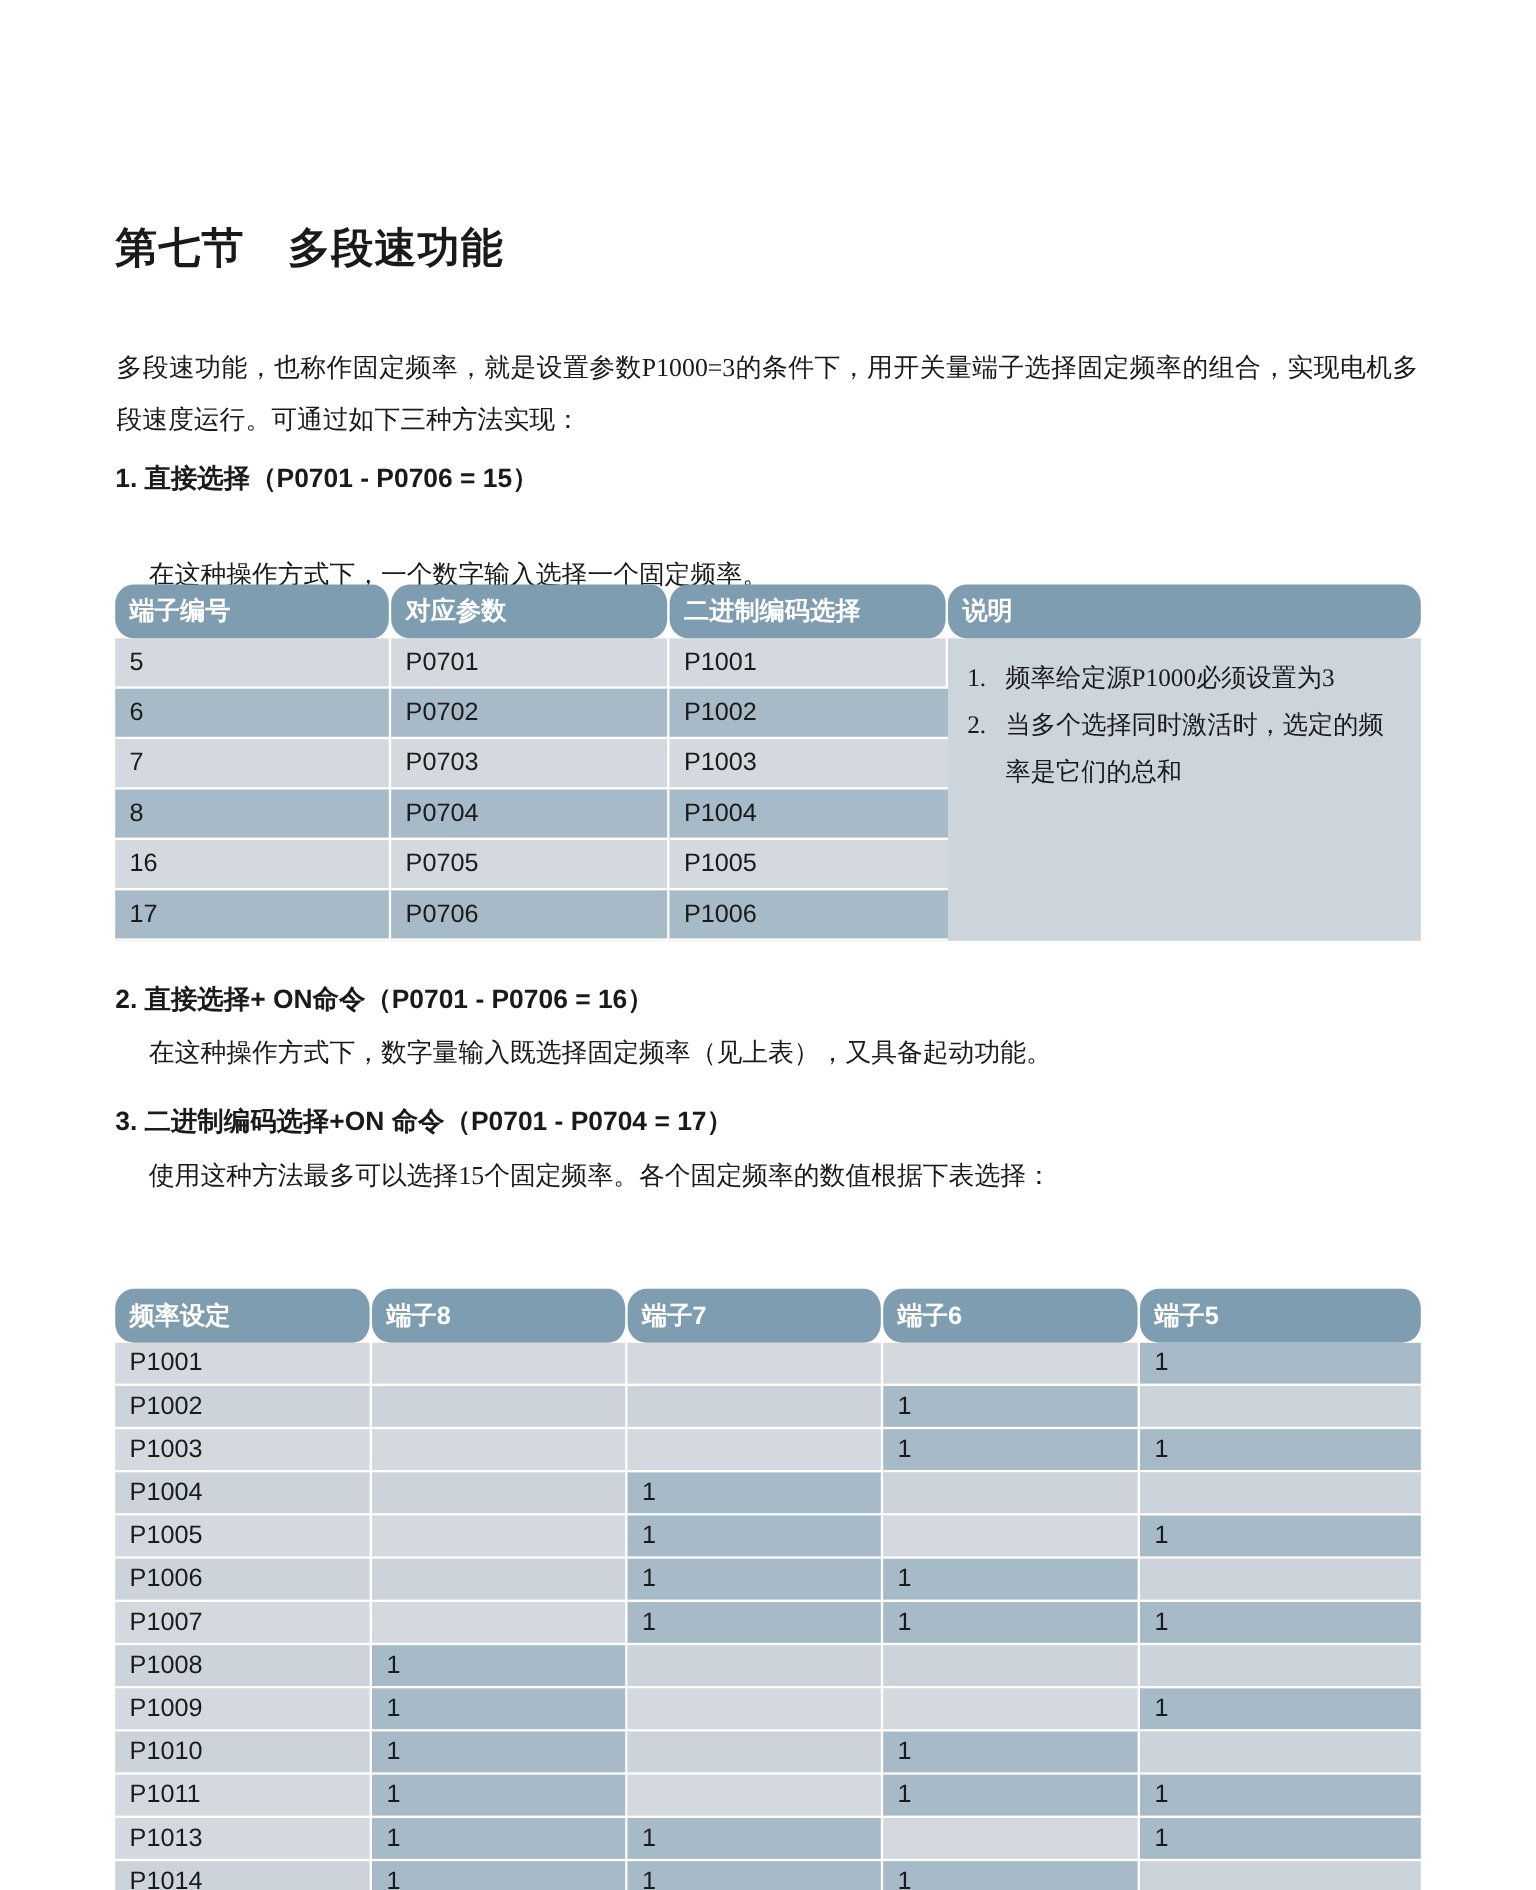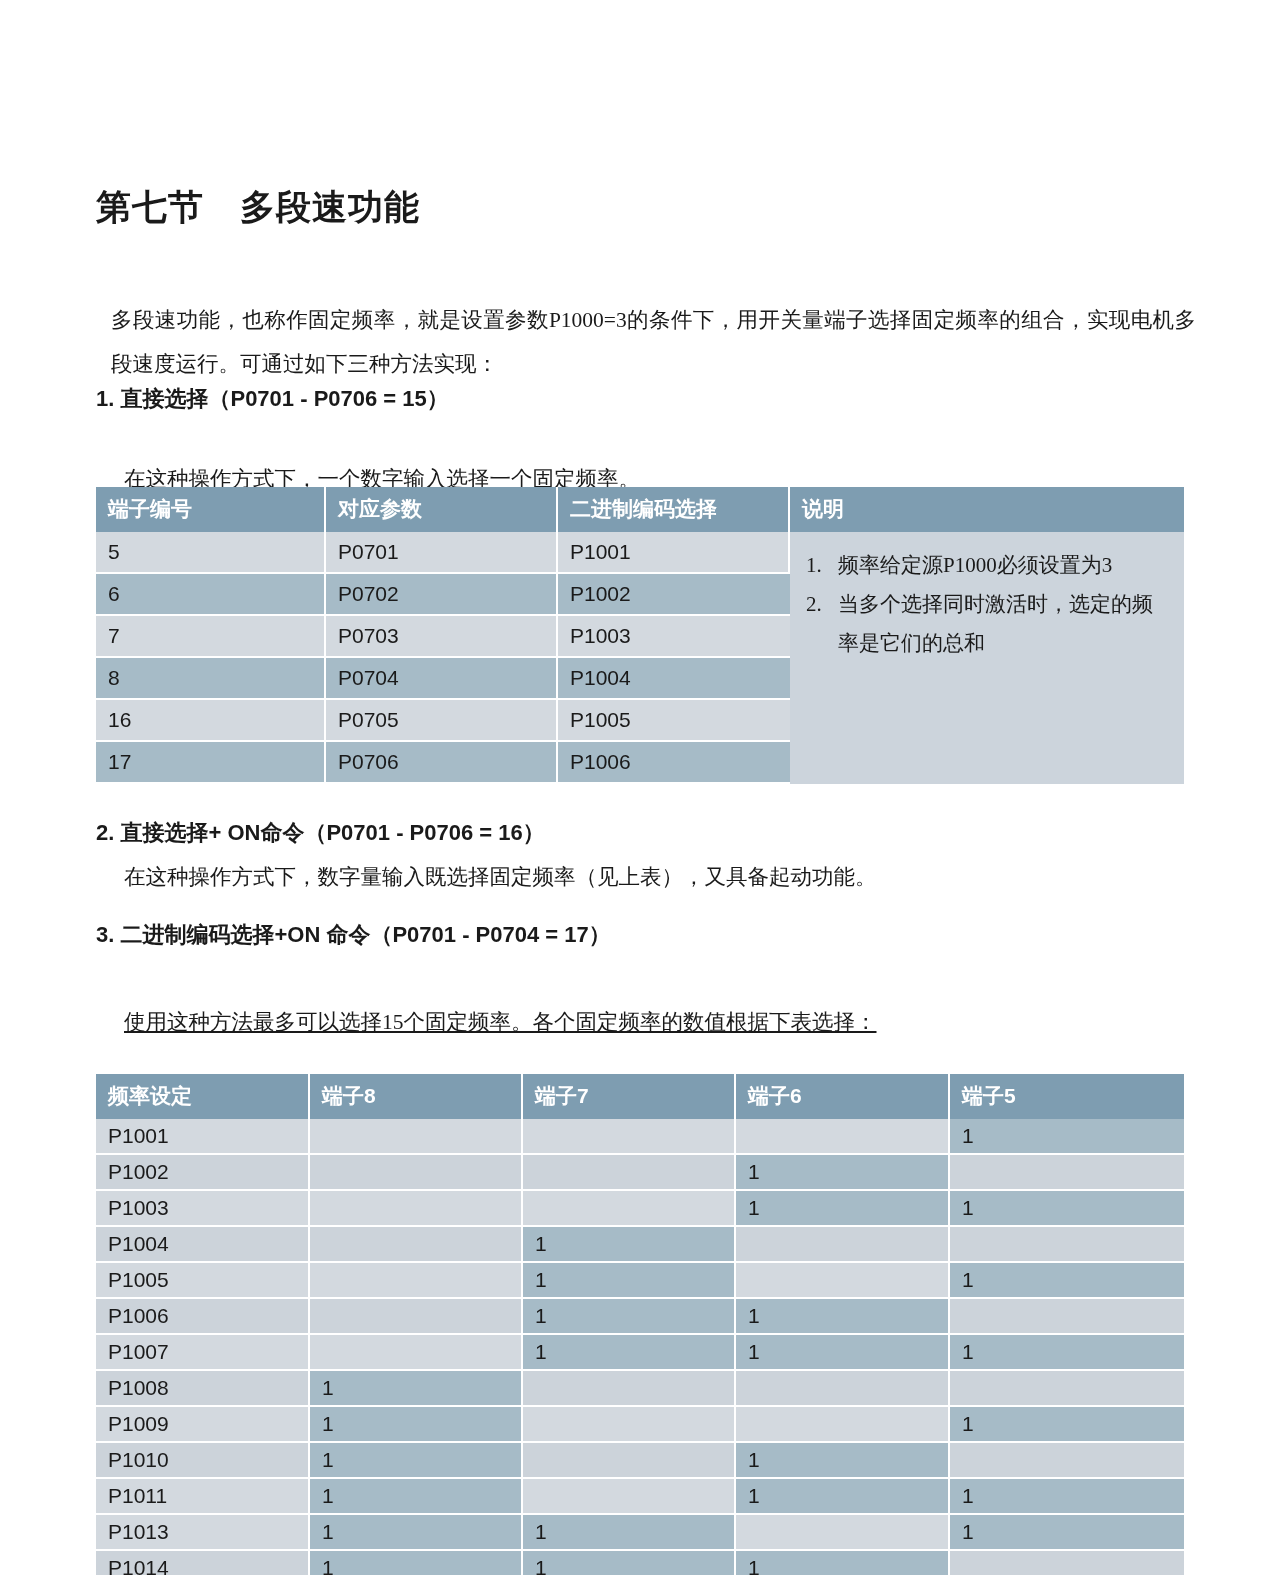--- a/index.html
+++ b/index.html
@@ -41,21 +41,21 @@
     top: 186px;
     left: 0;
     white-space: pre;
     line-height: 1.2;
   }
   p.body-para {
     position: absolute;
     top: 283px;
     left: 0;
     width: 1085px;
-    margin: 15px;
+    margin: 1px;
     font-size: 21.5px;
     line-height: 44px;
     text-align: justify;
     text-justify: inter-ideograph;
     font-family: "Liberation Serif", "DejaVu Serif", serif;
   }
   .num-heading {
     position: absolute;
     left: 0;
     font-size: 22px;
@@ -67,41 +67,42 @@
     left: 28px;
     font-size: 21.5px;
     font-family: "Liberation Serif", "DejaVu Serif", serif;
     white-space: pre;
   }
   #h1-block { top: 384px; }
   #p1-block { top: 428px; margin-top: 36px; }
   #h2-block { top: 818px; }
   #p2-block { top: 862px; }
   #h3-block { top: 920px; }
-  #p3-block { top: 1007px; text-decoration: underline; }
+  #p3-block { top: 965px; }
 
   
   .tbl {
     position: absolute;
     left: 0;
     border-collapse: separate;
     border-spacing: 0;
     table-layout: fixed;
   }
   .tbl th {
     background: #7e9db1;
     color: #ffffff;
     font-size: 21px;
     font-weight: bold;
     text-align: left;
     padding: 8px 12px 9px 12px;
     height: 22px;
     vertical-align: middle;
     border-right: 2px solid #ffffff;
     box-sizing: border-box;
+    border-radius: 16px;
   }
   .tbl th:last-child { border-right: none; }
   .tbl td {
     font-size: 21px;
     padding: 8px 12px;
     vertical-align: top;
     border-right: 2px solid #ffffff;
     border-bottom: 2px solid #ffffff;
     box-sizing: border-box;
     color: #1a1a1a;

